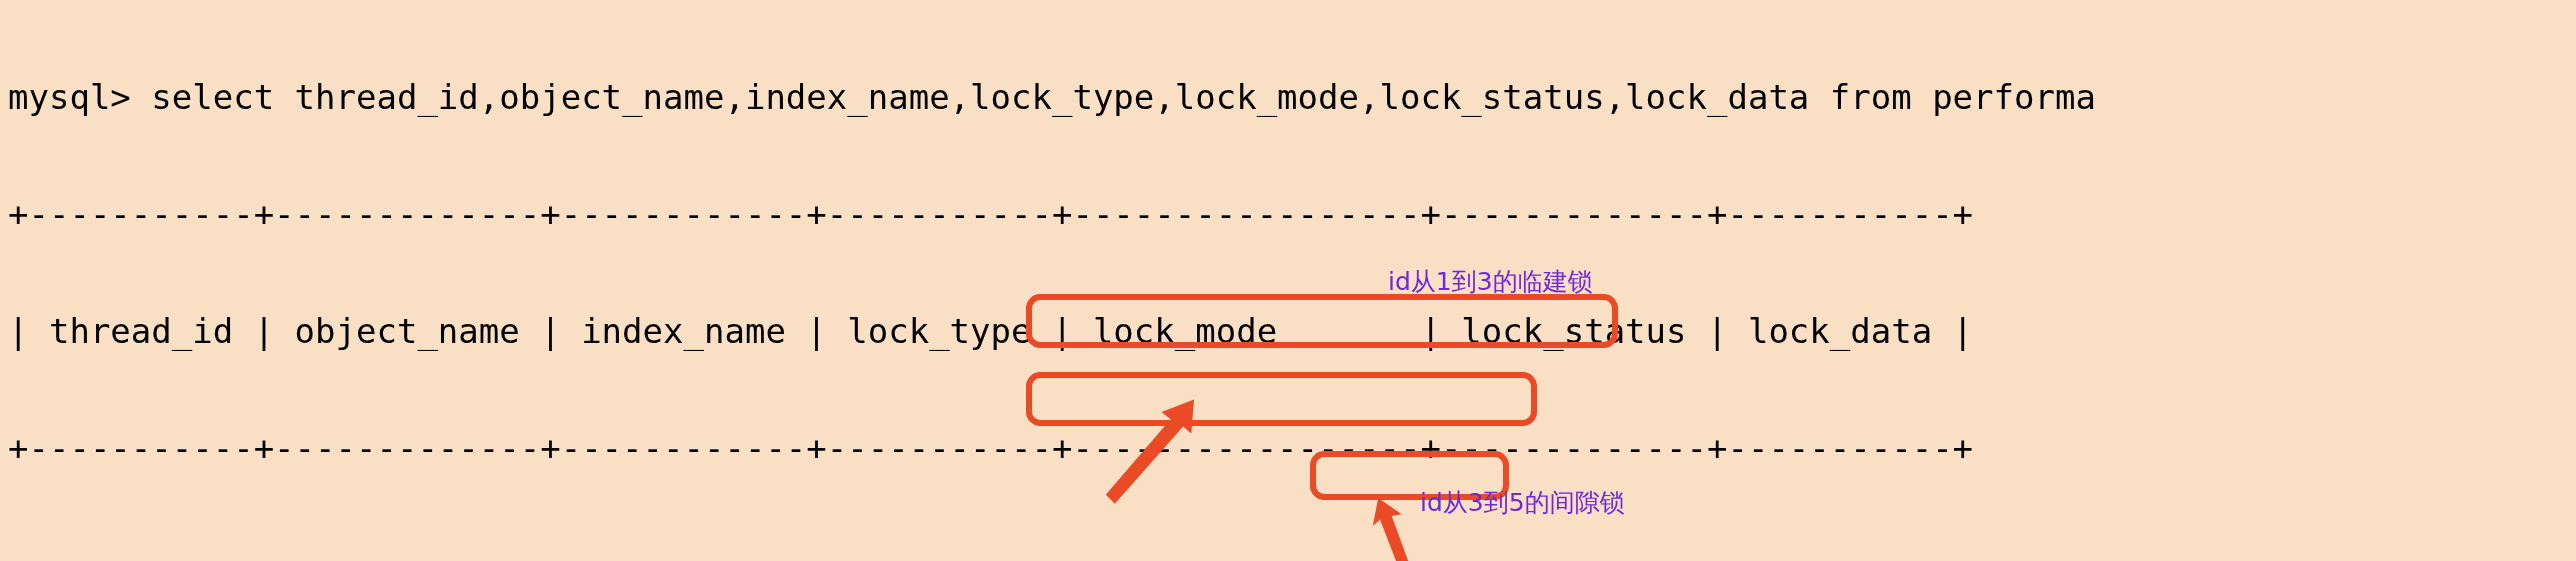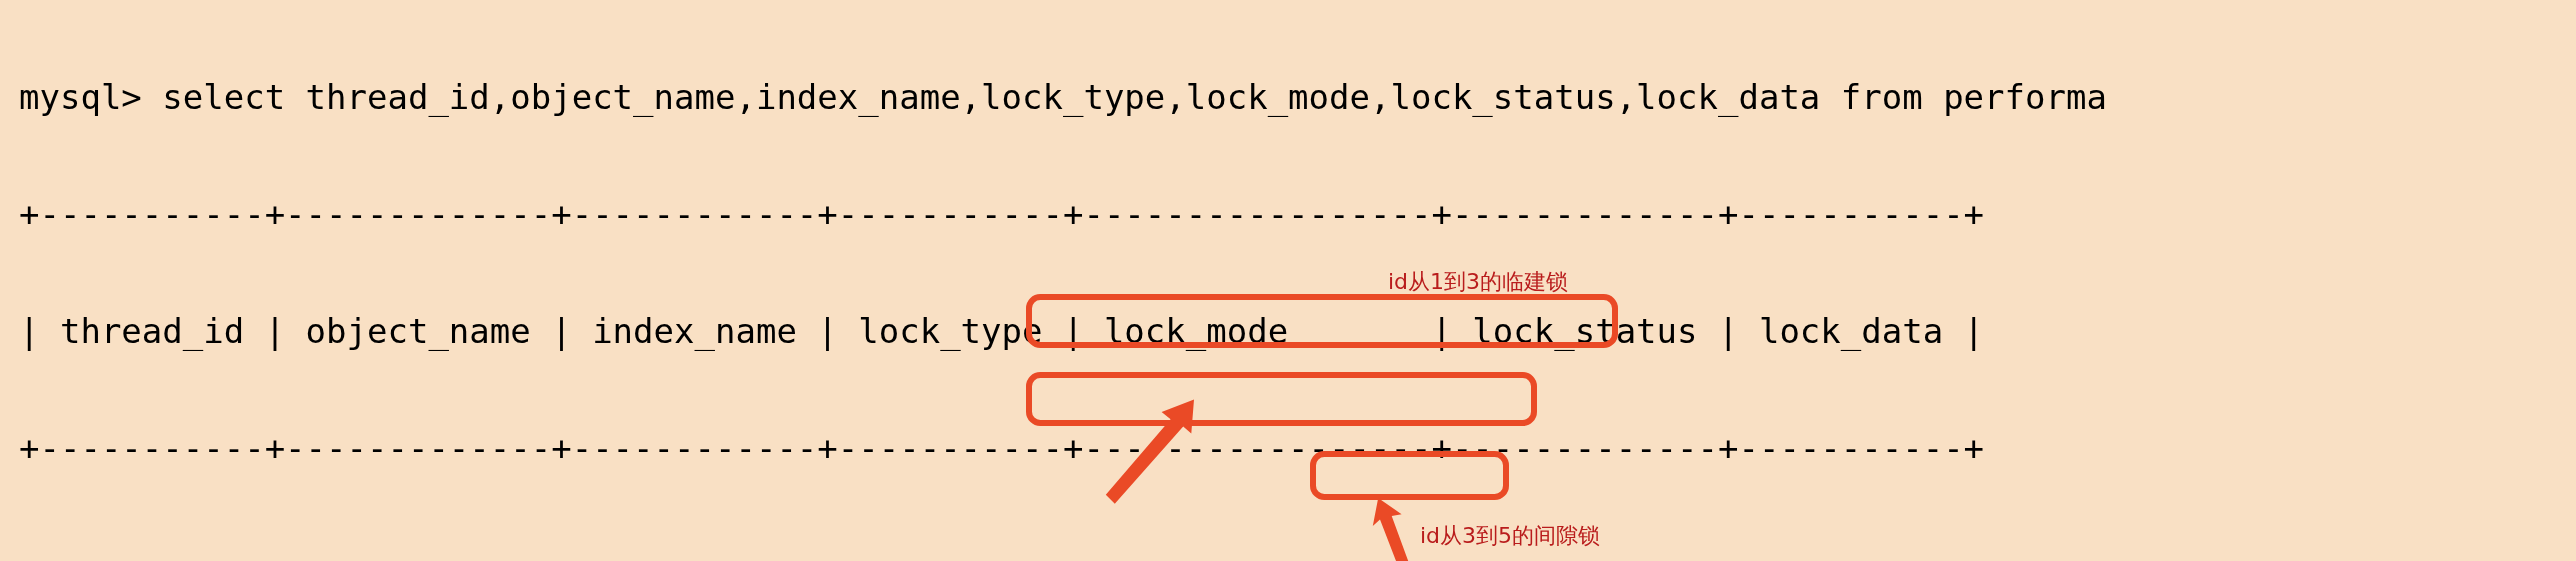--- a/index.html
+++ b/index.html
@@ -32,41 +32,41 @@
     line-height: 39px;
     letter-spacing: 0px;
     color: #000000;
     white-space: pre;
     font-weight: 400;
     z-index: 2;
   }
   .term .ln {
     display: block;
     height: 39px;
-    padding-left: 19px;
+    padding-left: 8px;
     overflow: hidden;
     white-space: pre;
   }
 
   
   .redbox {
     position: absolute;
     border: 6.3px solid #ea4a26;
     border-radius: 14.3px;
     box-sizing: border-box;
     z-index: 4;
     pointer-events: none;
   }
 
   
   .cn {
     position: absolute;
-    color: #b91c1c;
+    color: #6d28d9;
     font-family: "DejaVu Sans", "Liberation Sans", sans-serif;
-    font-size: 22px;
+    font-size: 25px;
     line-height: 34px;
     white-space: nowrap;
     z-index: 5;
     font-weight: 400;
   }
 
   
   .arrow {
     position: absolute;
     z-index: 5;
@@ -93,21 +93,21 @@
 
   <div class="redbox" style="left:1026px; top:294px; width:592px; height:54px;"></div>
 
   <div class="redbox" style="left:1026px; top:372px; width:511px; height:54px;"></div>
 
   <div class="redbox" style="left:1310px; top:451px; width:199px; height:49px;"></div>
 
   <div class="cn" style="left:1388px; top:265px;">id从1到3的临建锁</div>
 
 
-  <div class="cn" style="left:1420px; top:519px;">id从3到5的间隙锁</div>
+  <div class="cn" style="left:1420px; top:486px;">id从3到5的间隙锁</div>
 
   <svg class="arrow" style="left:1104px; top:394px;" width="117" height="117" viewBox="0 0 130 130">
     <g fill="#ea4a26">
       <path d="M 12 122 L 88 36 L 97 44 L 100 6 L 64 20 L 74 28 L 2 112 Z"></path>
     </g>
   </svg>
 
   <svg class="arrow" style="left:1362px; top:498px;" width="81" height="81" viewBox="0 0 90 90">
     <g fill="#ea4a26">
       <path d="M 44 86 L 20 24 L 12 31 L 18 0 L 44 18 L 33 20 L 55 80 Z"></path>

